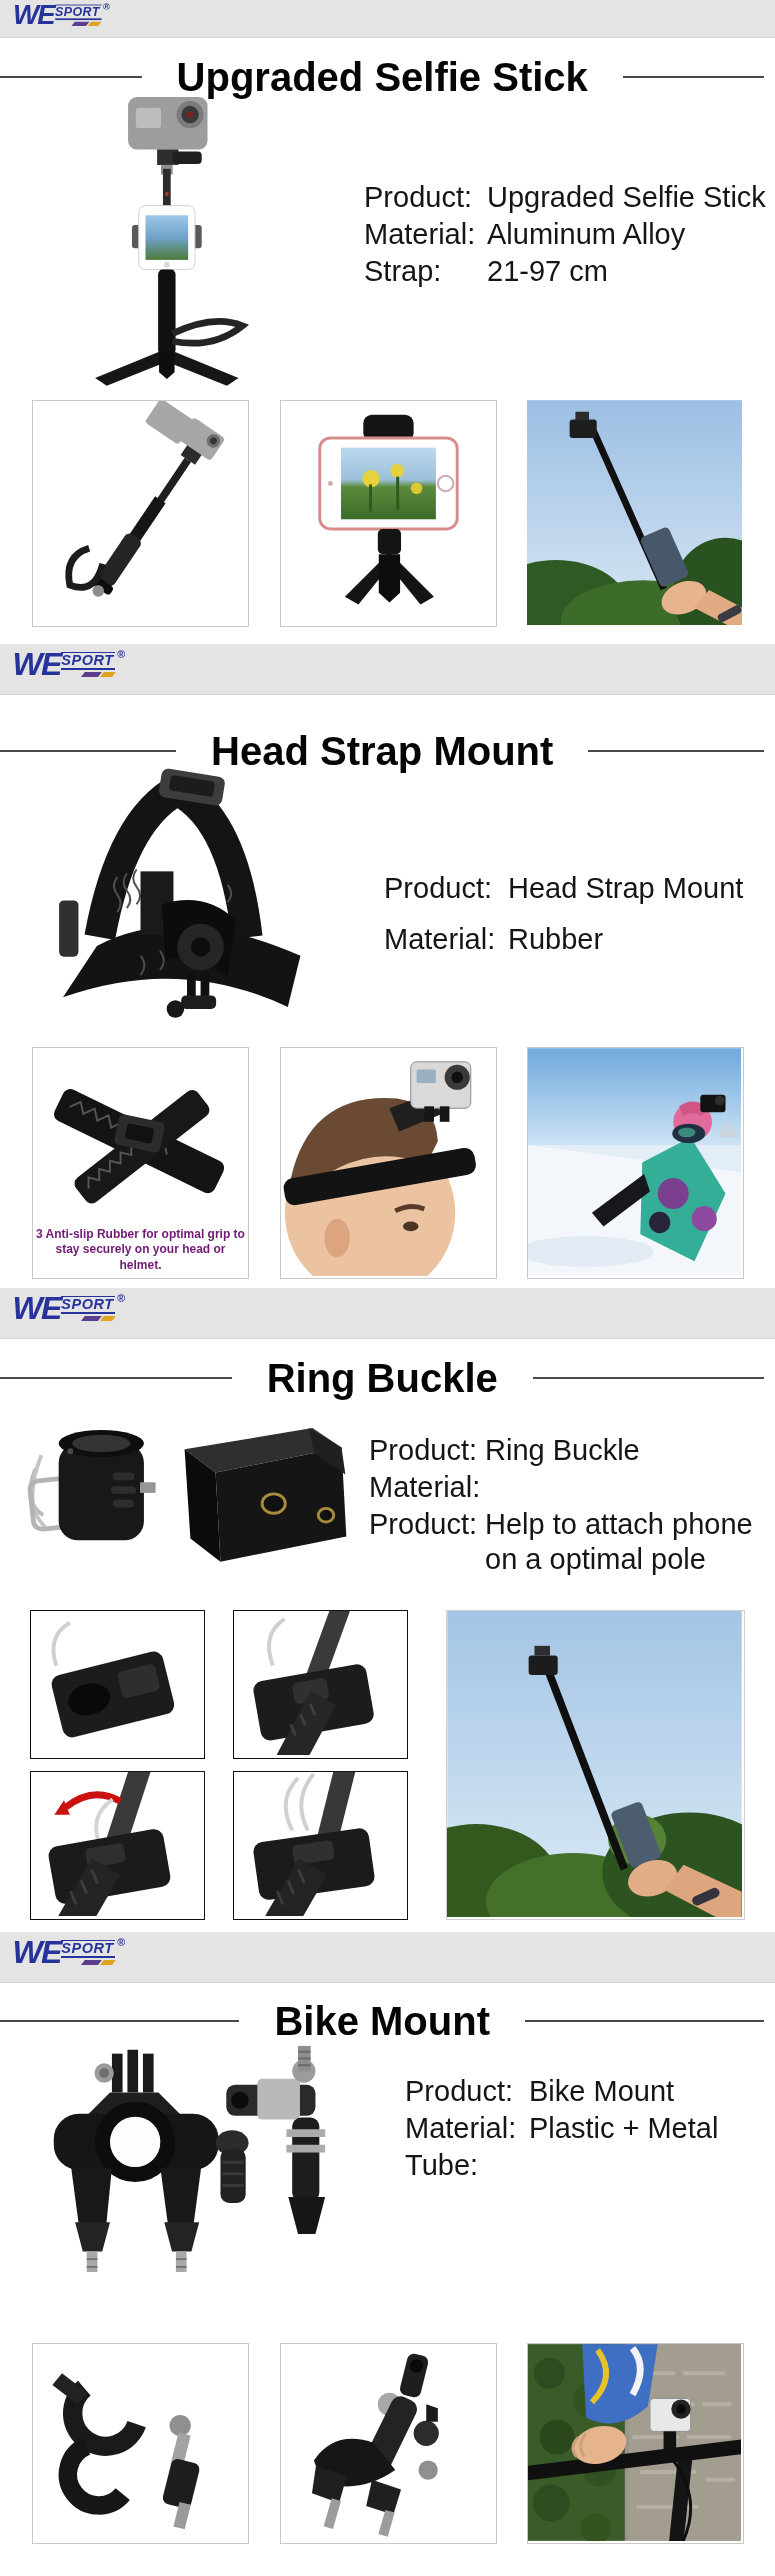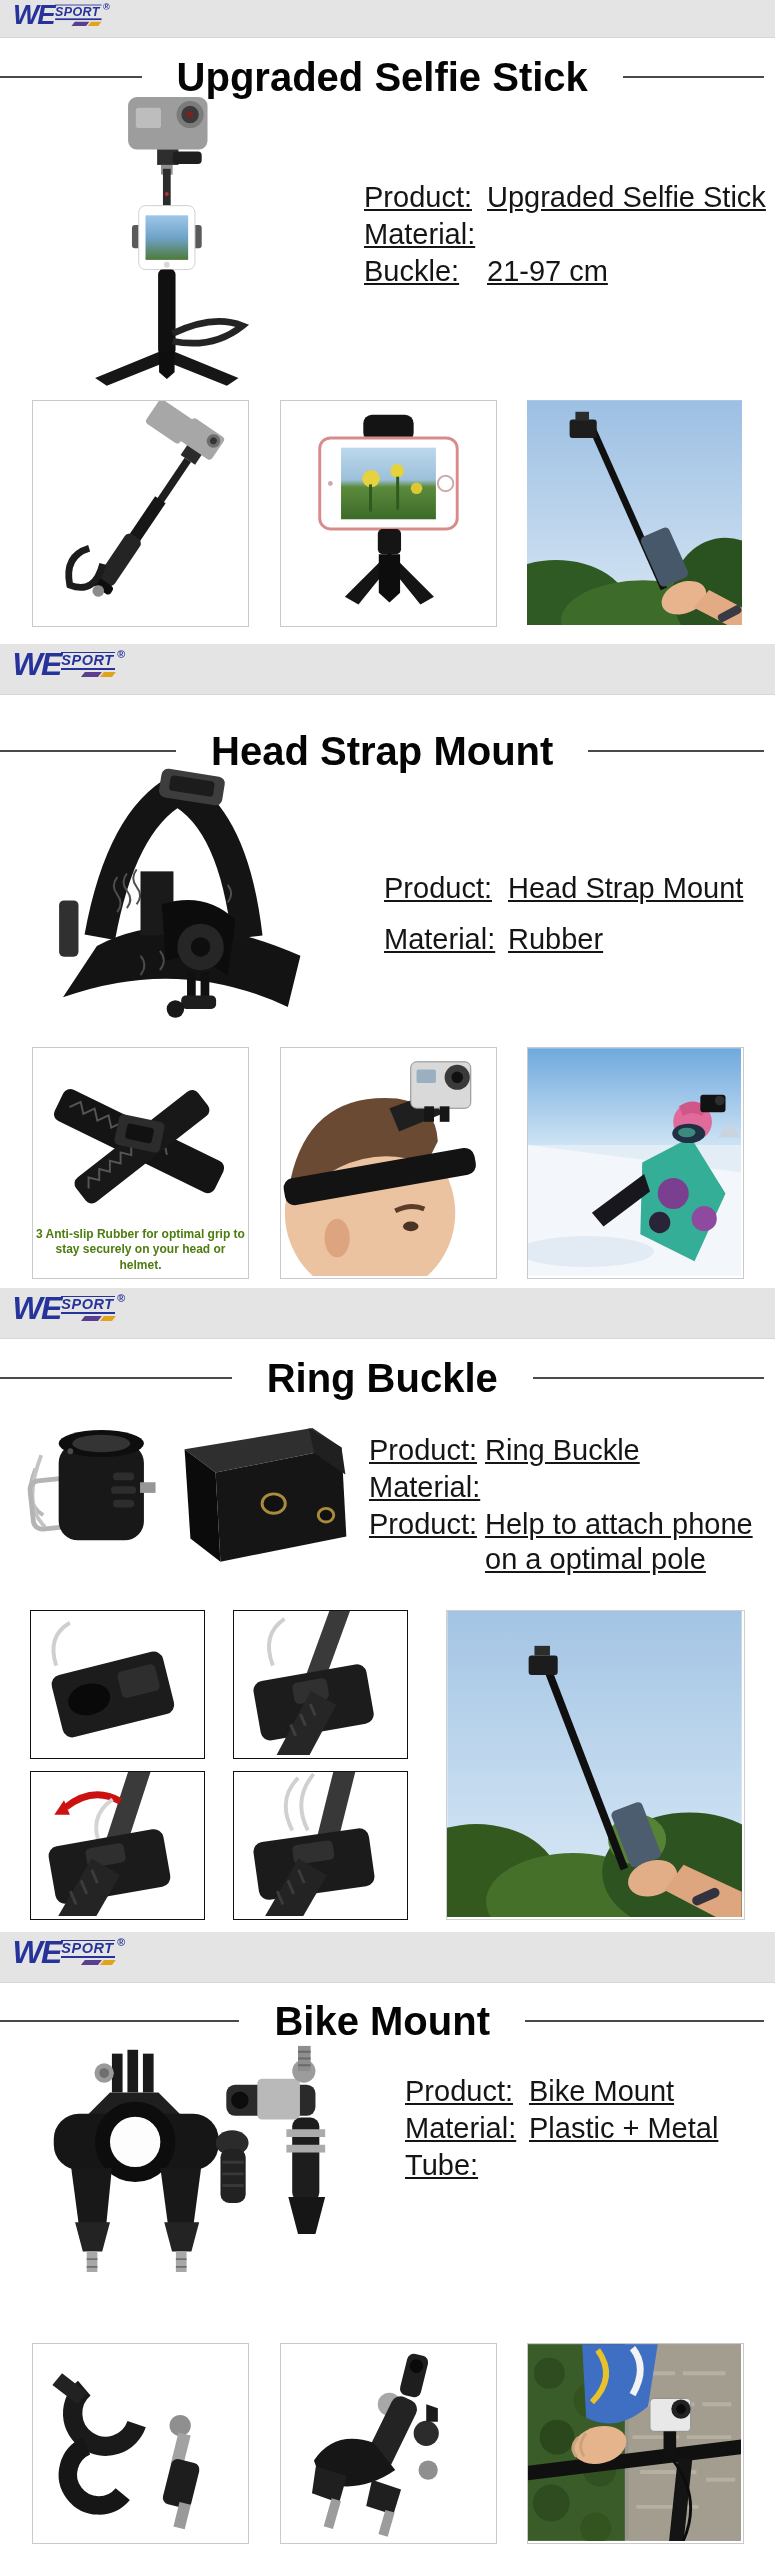--- a/index.html
+++ b/index.html
@@ -25,21 +25,21 @@
   .st.g{width:11.6px;background:#e0a31e;}
   .reg{font-size:10.7px;font-style:normal;font-weight:bold;line-height:10.7px;margin-left:1.9px;}
 
   
   .title-row{position:absolute;left:0;right:11.6px;height:52px;display:flex;align-items:center;}
   .s1 .title-row{top:51px}.s2 .title-row{top:81px}.s3 .title-row{top:64px}.s4 .title-row{top:63px}
   .hline{flex:1;height:1.9px;background:#4a4a4a;}
   .title{padding:0 35px;font-size:40px;font-weight:700;color:#050505;white-space:nowrap;}
 
   
-  .specs{position:absolute;color:#151515;text-decoration:underline;}
+  .specs{position:absolute;color:#151515;}
   .spec-row{display:flex;margin-bottom:1.9px;}
   .spec-label{flex:none;font-size:29px;line-height:35px;}
   .spec-value{flex:1;font-size:29px;line-height:35px;}
   .s1 .specs{left:364px;top:180px;width:412px}.s1 .spec-label{width:123px}
   .s2 .specs{left:384px;top:227px;width:388px}.s2 .spec-label{width:124px}.s2 .spec-row{margin-bottom:15.5px}
   .s3 .specs{left:369px;top:145px;width:407px}.s3 .spec-label{width:116px}
   .s4 .specs{left:405px;top:142px;width:370px}.s4 .spec-label{width:124px}
 
   
   .art{position:absolute;}
@@ -49,21 +49,21 @@
   .s2 .row-y{top:403px;height:230px}
   .s4 .row-y{top:411px;height:199px}
   .bx1{left:32px;width:215px}.bx2{left:280px;width:215px}.bx3{left:527px;width:215px}
   .grid-box{position:absolute;background:#fff;border:1.9px solid #101010;overflow:hidden;}
   .g11{left:30px;top:322px;width:173px;height:147px}
   .g12{left:233px;top:322px;width:173px;height:147px}
   .g21{left:30px;top:483px;width:173px;height:147px}
   .g22{left:233px;top:483px;width:173px;height:147px}
   .tallphoto{left:446px;top:322px;width:297px;height:308px;border:1px solid #cfcfcf;}
   .caption{position:absolute;left:2.9px;right:2.9px;bottom:4.8px;text-align:center;
-           font-size:12px;line-height:15.5px;color:#4d7c0f;font-weight:bold;}
+           font-size:12px;line-height:15.5px;color:#701a75;font-weight:bold;}
 </style>
 </head>
 <body>
 
 <div id="page">
 
   <div class="section s1">
     <div class="logobar">
       <div class="logo">
         <span class="we">WE</span>
@@ -115,23 +115,24 @@
       <path d="M94 266 h16 v22 l-8 7 l-8 -7 z" fill="#0e0e0e"></path>
     </svg>
 
     <div class="specs">
       <div class="spec-row">
         <span class="spec-label">Product:</span>
         <span class="spec-value">Upgraded Selfie Stick</span>
       </div>
       <div class="spec-row">
         <span class="spec-label">Material:</span>
-      </div>
-      <div class="spec-row">
-        <span class="spec-label">Buckle:</span>
+        <span class="spec-value">Aluminum Alloy</span>
+      </div>
+      <div class="spec-row">
+        <span class="spec-label">Strap:</span>
         <span class="spec-value">21-97 cm</span>
       </div>
     </div>
 
     <div class="img-box row-y1 bx1">
       <svg width="213" height="223" viewBox="0 0 220 230">
         <g transform="rotate(34 110 115)">
           <rect x="120" y="6" width="42" height="30" rx="4" fill="#a7a7a7" transform="rotate(-34 110 115) rotate(34 141 21)"></rect>
         </g>
         <g transform="rotate(34 110 115)">

